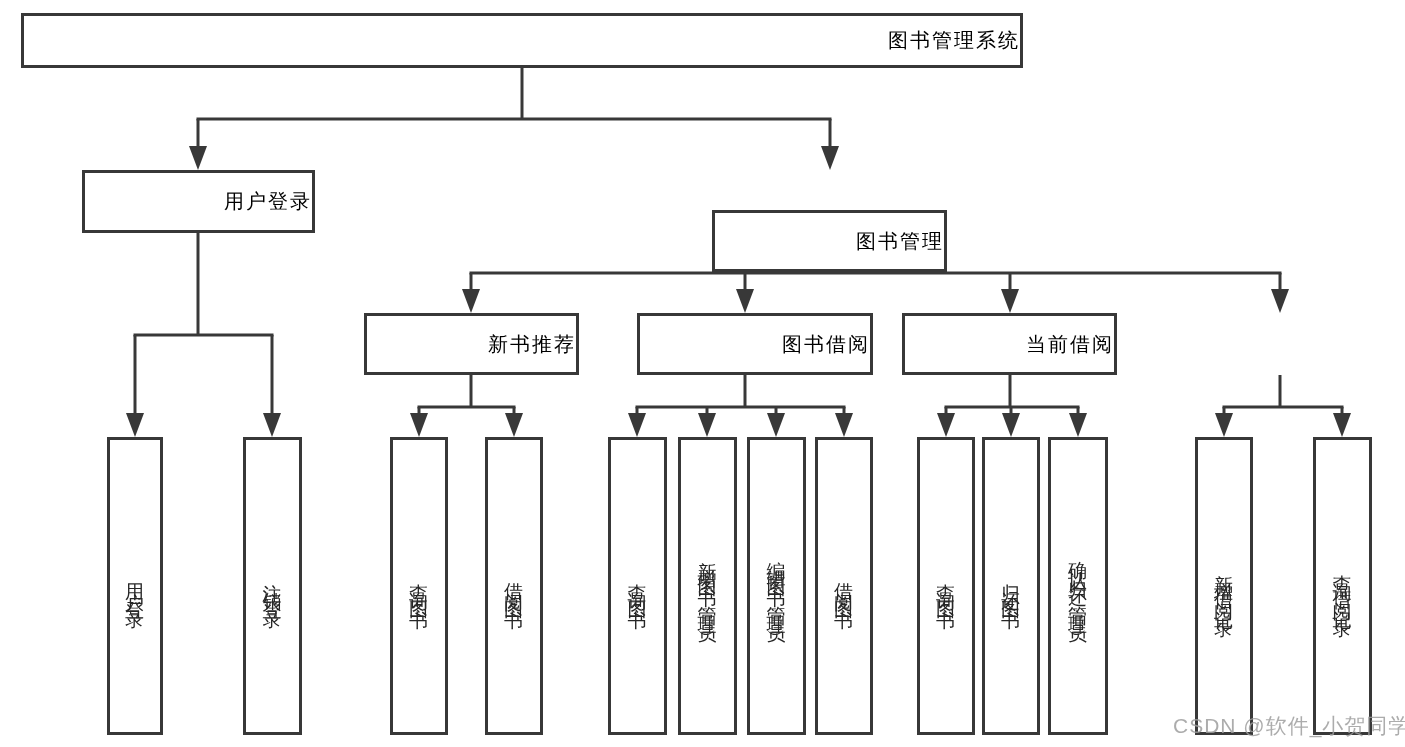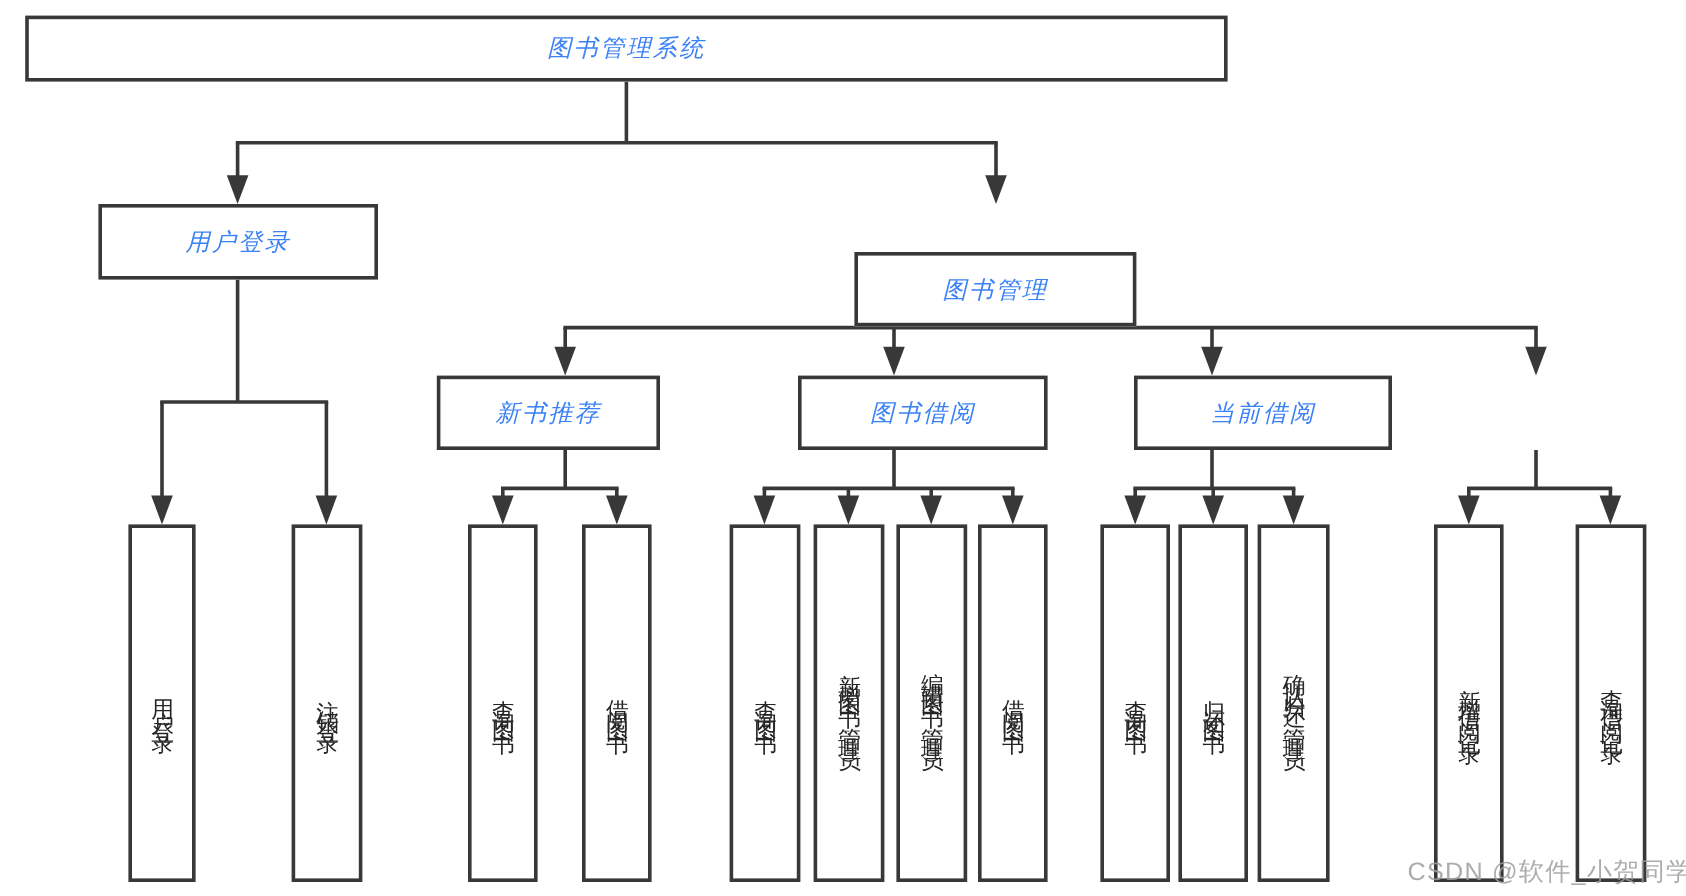--- a/index.html
+++ b/index.html
@@ -17,25 +17,24 @@
     position: absolute;
     left: 0; top: 0;
     width: 1405px; height: 747px;
   }
   .node {
     position: absolute;
     background: #ffffff;
     border: 3px solid #383838;
     display: flex;
     align-items: center;
-    justify-content: center;
+    justify-content: flex-end;
     font-size: 20px;
     letter-spacing: 2px;
-    color: #3b82f6;
-    font-style: italic;
+    color: #000000;
   }
   .leaf {
     position: absolute;
     background: #ffffff;
     border: 3px solid #383838;
     display: flex;
     align-items: center;
     justify-content: center;
     top: 437px;
     height: 298px;
@@ -141,27 +140,27 @@
     <span>图书管理系统</span>
   </div>
 
   <div class="node" style="left:82px; top:170px; width:233px; height:63px;">
     <span>用户登录</span>
   </div>
   <div class="node" style="left:712px; top:170px; width:235px; height:62px;margin-top:40px;">
     <span>图书管理</span>
   </div>
 
-  <div class="node" style="left:364px; top:313px; width:186px; height:62px;">
+  <div class="node" style="left:364px; top:313px; width:215px; height:62px;">
     <span>新书推荐</span>
   </div>
-  <div class="node" style="left:637px; top:313px; width:208px; height:62px;margin-left:28px;">
+  <div class="node" style="left:637px; top:313px; width:236px; height:62px;">
     <span>图书借阅</span>
   </div>
-  <div class="node" style="left:945px; top:313px; width:215px; height:62px;">
+  <div class="node" style="left:902px; top:313px; width:215px; height:62px;">
     <span>当前借阅</span>
   </div>
 
   <div class="leaf" style="left:107px; width:56px;">
     <span class="vtext">用户登录</span>
   </div>
   <div class="leaf" style="left:243px; width:59px;">
     <span class="vtext">注销登录</span>
   </div>
 

